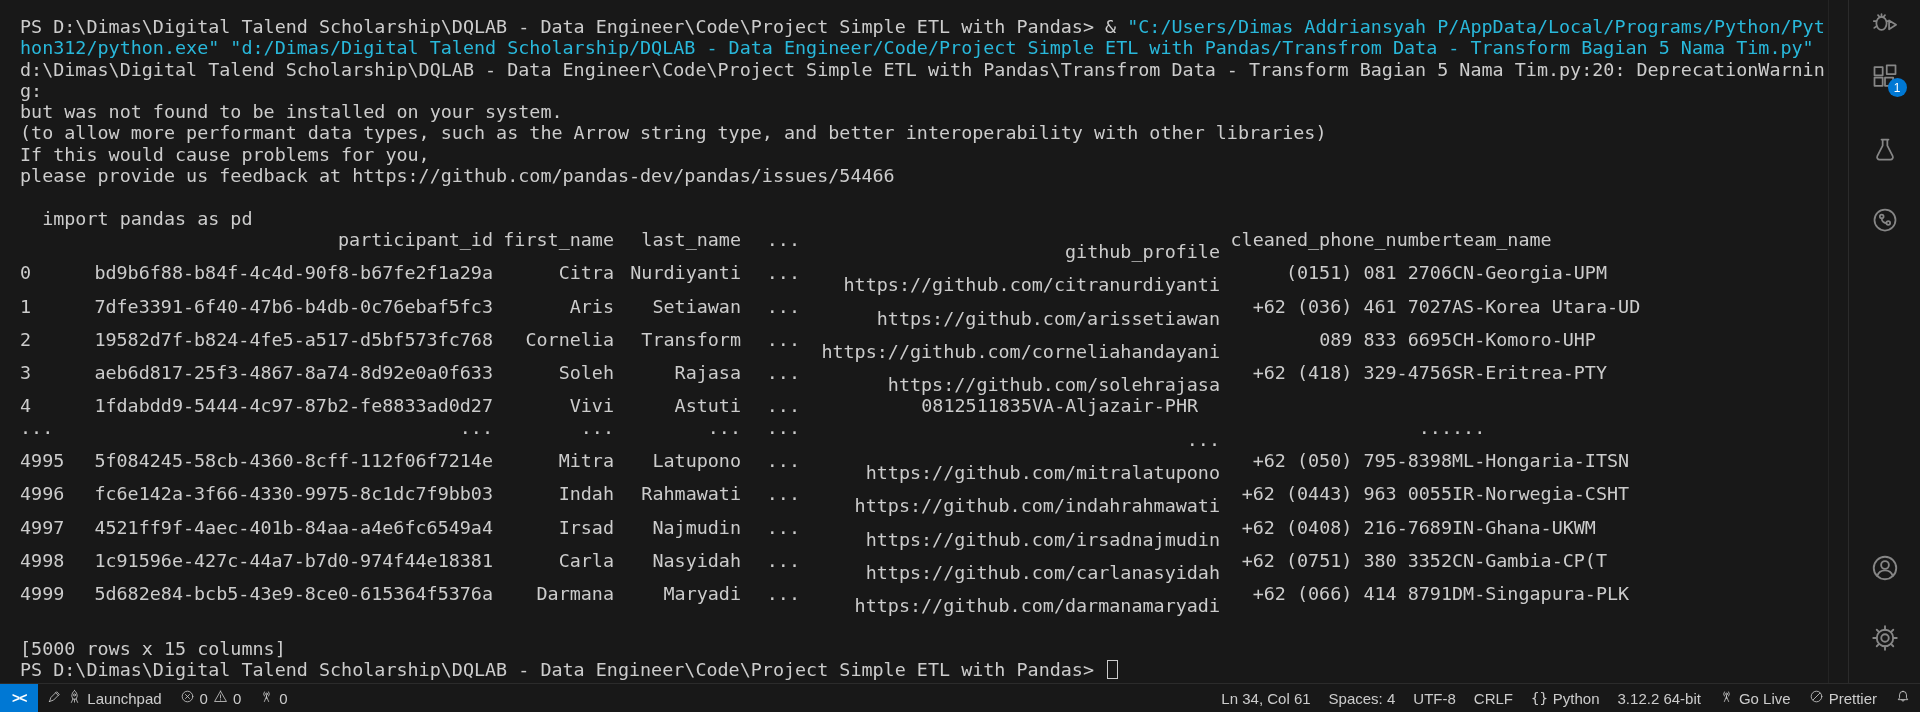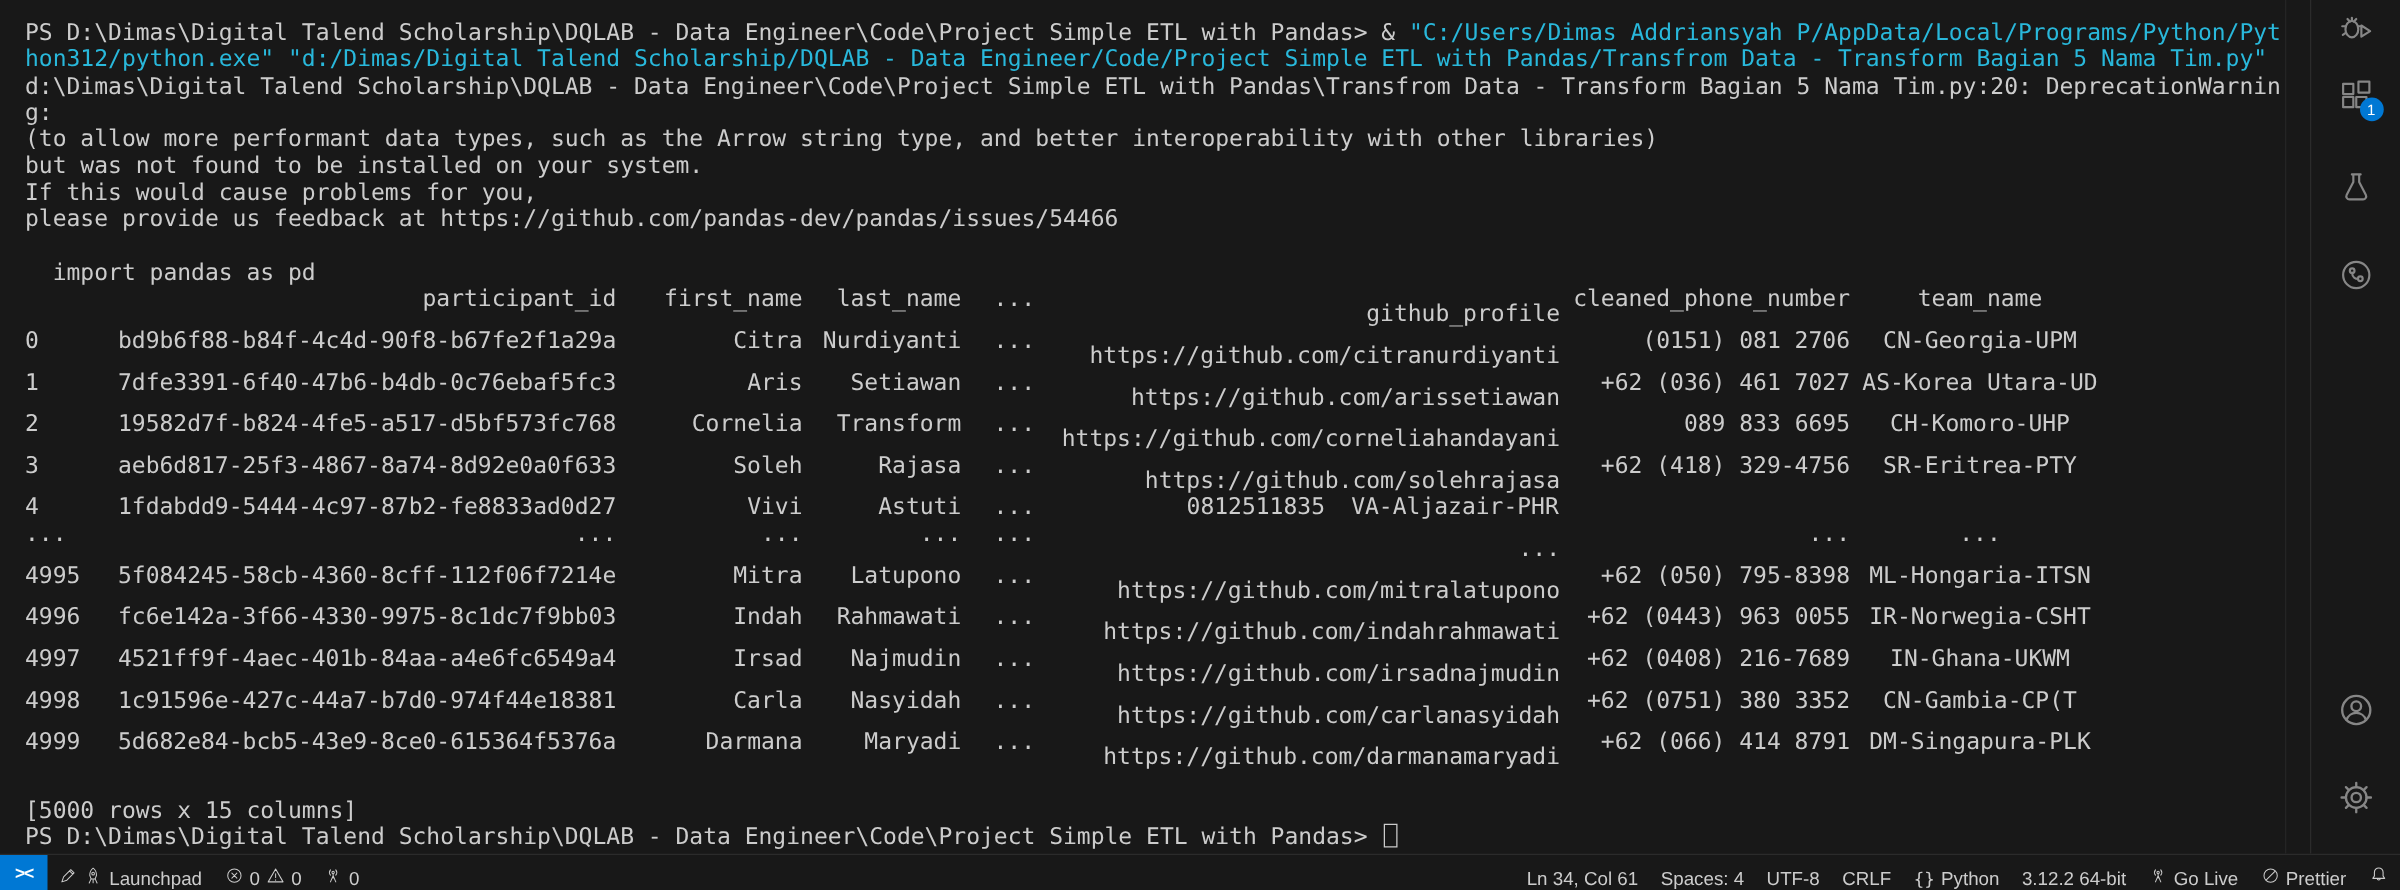--- a/index.html
+++ b/index.html
@@ -8,63 +8,63 @@
 
   
   .terminal { position:absolute; left:20px; top:16px; width:1806px; color:#cccccc;
               font-size:18.4px; line-height:21.3px; }
   .t-line { white-space:pre; min-height:21.3px; }
   .t-string { color:#29b8db; }
   .t-row { display:flex; }
   .t-row span { display:inline-block; white-space:pre; }
   .c0 { width:60px;  text-align:left;  }
   .c1 { width:413px; text-align:right; }
-  .c2 { width:121px; text-align:right;margin-left:28px; }
+  .c2 { width:121px; text-align:right; }
   .c3 { width:127px; text-align:right; }
   .c4 { width:59px;  text-align:right; }
   .c5 { width:420px; text-align:right;margin-top:12px; }
   .c6 { width:232px; text-align:right; }
-  .c7 { width:208px; text-align:center; }
+  .c7 { width:208px; text-align:left; }
   .cursor { display:inline-block; width:11px; height:19px; border:1.6px solid #cccccc;
             vertical-align:-3px; margin-left:2px; }
 
   
   .panel-edge { position:absolute; top:0; right:91px; width:1px; height:683px; background:#242424; }
   .activitybar { position:absolute; top:0; right:0; width:72px; height:683px;
                  border-left:1px solid #2b2b2b; background:#181818; }
   .ab-icon { position:absolute; left:50%; transform:translateX(-50%); width:34px; height:34px;
              display:flex; align-items:center; justify-content:center; color:#868686; cursor:pointer; }
   .ab-icon svg { stroke:#868686; fill:none; stroke-width:1.5; stroke-linecap:round; stroke-linejoin:round; }
   .ab-1{top:4px;} .ab-2{top:60px;} .ab-3{top:133px;} .ab-4{top:203px;} .ab-5{top:551px;} .ab-6{top:621px;}
   .badge { position:absolute; right:-5px; bottom:-3px; width:19px; height:19px; border-radius:50%;
            background:#0078d4; color:#fff; font-family:"Liberation Sans",sans-serif; font-size:12px;
            display:flex; align-items:center; justify-content:center; }
 
   
   .statusbar { position:absolute; left:0; bottom:0; width:1920px; height:29px; background:#181818;
                border-top:1px solid #2b2b2b; display:flex; justify-content:space-between;
                font-family:"Liberation Sans",sans-serif; font-size:15px; color:#cccccc; }
   .sb-left, .sb-right { display:flex; align-items:stretch; }
-  .sb-item { display:flex; align-items:flex-end; gap:5px; padding:0 9px; cursor:pointer; white-space:nowrap; }
+  .sb-item { display:flex; align-items:center; gap:5px; padding:0 9px; cursor:pointer; white-space:nowrap; }
   .sb-item svg { stroke:#cccccc; fill:none; stroke-width:1.3; stroke-linecap:round; stroke-linejoin:round; }
   .remote { background:#0078d4; color:#fff; padding:0 12px; display:flex; align-items:center;
             font-weight:bold; font-size:14px; letter-spacing:-1px; cursor:pointer; }
   .braces { font-family:"DejaVu Sans Mono",monospace; font-size:14px; }
 </style>
 </head>
 <body>
 
 <div class="terminal">
   <div>
       <div class="t-line"><span>PS D:\Dimas\Digital Talend Scholarship\DQLAB - Data Engineer\Code\Project Simple ETL with Pandas&gt; &amp; </span><span class="t-string">"C:/Users/Dimas Addriansyah P/AppData/Local/Programs/Python/Pyt</span></div>
       <div class="t-line"><span class="t-string">hon312/python.exe" "d:/Dimas/Digital Talend Scholarship/DQLAB - Data Engineer/Code/Project Simple ETL with Pandas/Transfrom Data - Transform Bagian 5 Nama Tim.py"</span></div>
       <div class="t-line"><span>d:\Dimas\Digital Talend Scholarship\DQLAB - Data Engineer\Code\Project Simple ETL with Pandas\Transfrom Data - Transform Bagian 5 Nama Tim.py:20: DeprecationWarnin</span></div>
       <div class="t-line"><span>g:</span></div>
+      <div class="t-line"><span>but was not found to be installed on your system.</span></div>
       <div class="t-line"><span>(to allow more performant data types, such as the Arrow string type, and better interoperability with other libraries)</span></div>
-      <div class="t-line"><span>but was not found to be installed on your system.</span></div>
       <div class="t-line"><span>If this would cause problems for you,</span></div>
       <div class="t-line"><span>please provide us feedback at https://github.com/pandas-dev/pandas/issues/54466</span></div>
       <div class="t-line"></div>
       <div class="t-line"><span>  import pandas as pd</span></div>
       <div class="t-line t-row"><span class="c0"></span><span class="c1">participant_id</span><span class="c2">first_name</span><span class="c3">last_name</span><span class="c4">...</span><span class="c5">github_profile</span><span class="c6">cleaned_phone_number</span><span class="c7">team_name</span></div>
       <div class="t-line t-row"><span class="c0">0</span><span class="c1">bd9b6f88-b84f-4c4d-90f8-b67fe2f1a29a</span><span class="c2">Citra</span><span class="c3">Nurdiyanti</span><span class="c4">...</span><span class="c5">https://github.com/citranurdiyanti</span><span class="c6">(0151) 081 2706</span><span class="c7">CN-Georgia-UPM</span></div>
       <div class="t-line t-row"><span class="c0">1</span><span class="c1">7dfe3391-6f40-47b6-b4db-0c76ebaf5fc3</span><span class="c2">Aris</span><span class="c3">Setiawan</span><span class="c4">...</span><span class="c5">https://github.com/arissetiawan</span><span class="c6">+62 (036) 461 7027</span><span class="c7">AS-Korea Utara-UD</span></div>
       <div class="t-line t-row"><span class="c0">2</span><span class="c1">19582d7f-b824-4fe5-a517-d5bf573fc768</span><span class="c2">Cornelia</span><span class="c3">Transform</span><span class="c4">...</span><span class="c5">https://github.com/corneliahandayani</span><span class="c6">089 833 6695</span><span class="c7">CH-Komoro-UHP</span></div>
       <div class="t-line t-row"><span class="c0">3</span><span class="c1">aeb6d817-25f3-4867-8a74-8d92e0a0f633</span><span class="c2">Soleh</span><span class="c3">Rajasa</span><span class="c4">...</span><span class="c5">https://github.com/solehrajasa</span><span class="c6">+62 (418) 329-4756</span><span class="c7">SR-Eritrea-PTY</span></div>
       <div class="t-line t-row"><span class="c0">4</span><span class="c1">1fdabdd9-5444-4c97-87b2-fe8833ad0d27</span><span class="c2">Vivi</span><span class="c3">Astuti</span><span class="c4">...</span><span class="c6">0812511835</span><span class="c7">VA-Aljazair-PHR</span></div>

